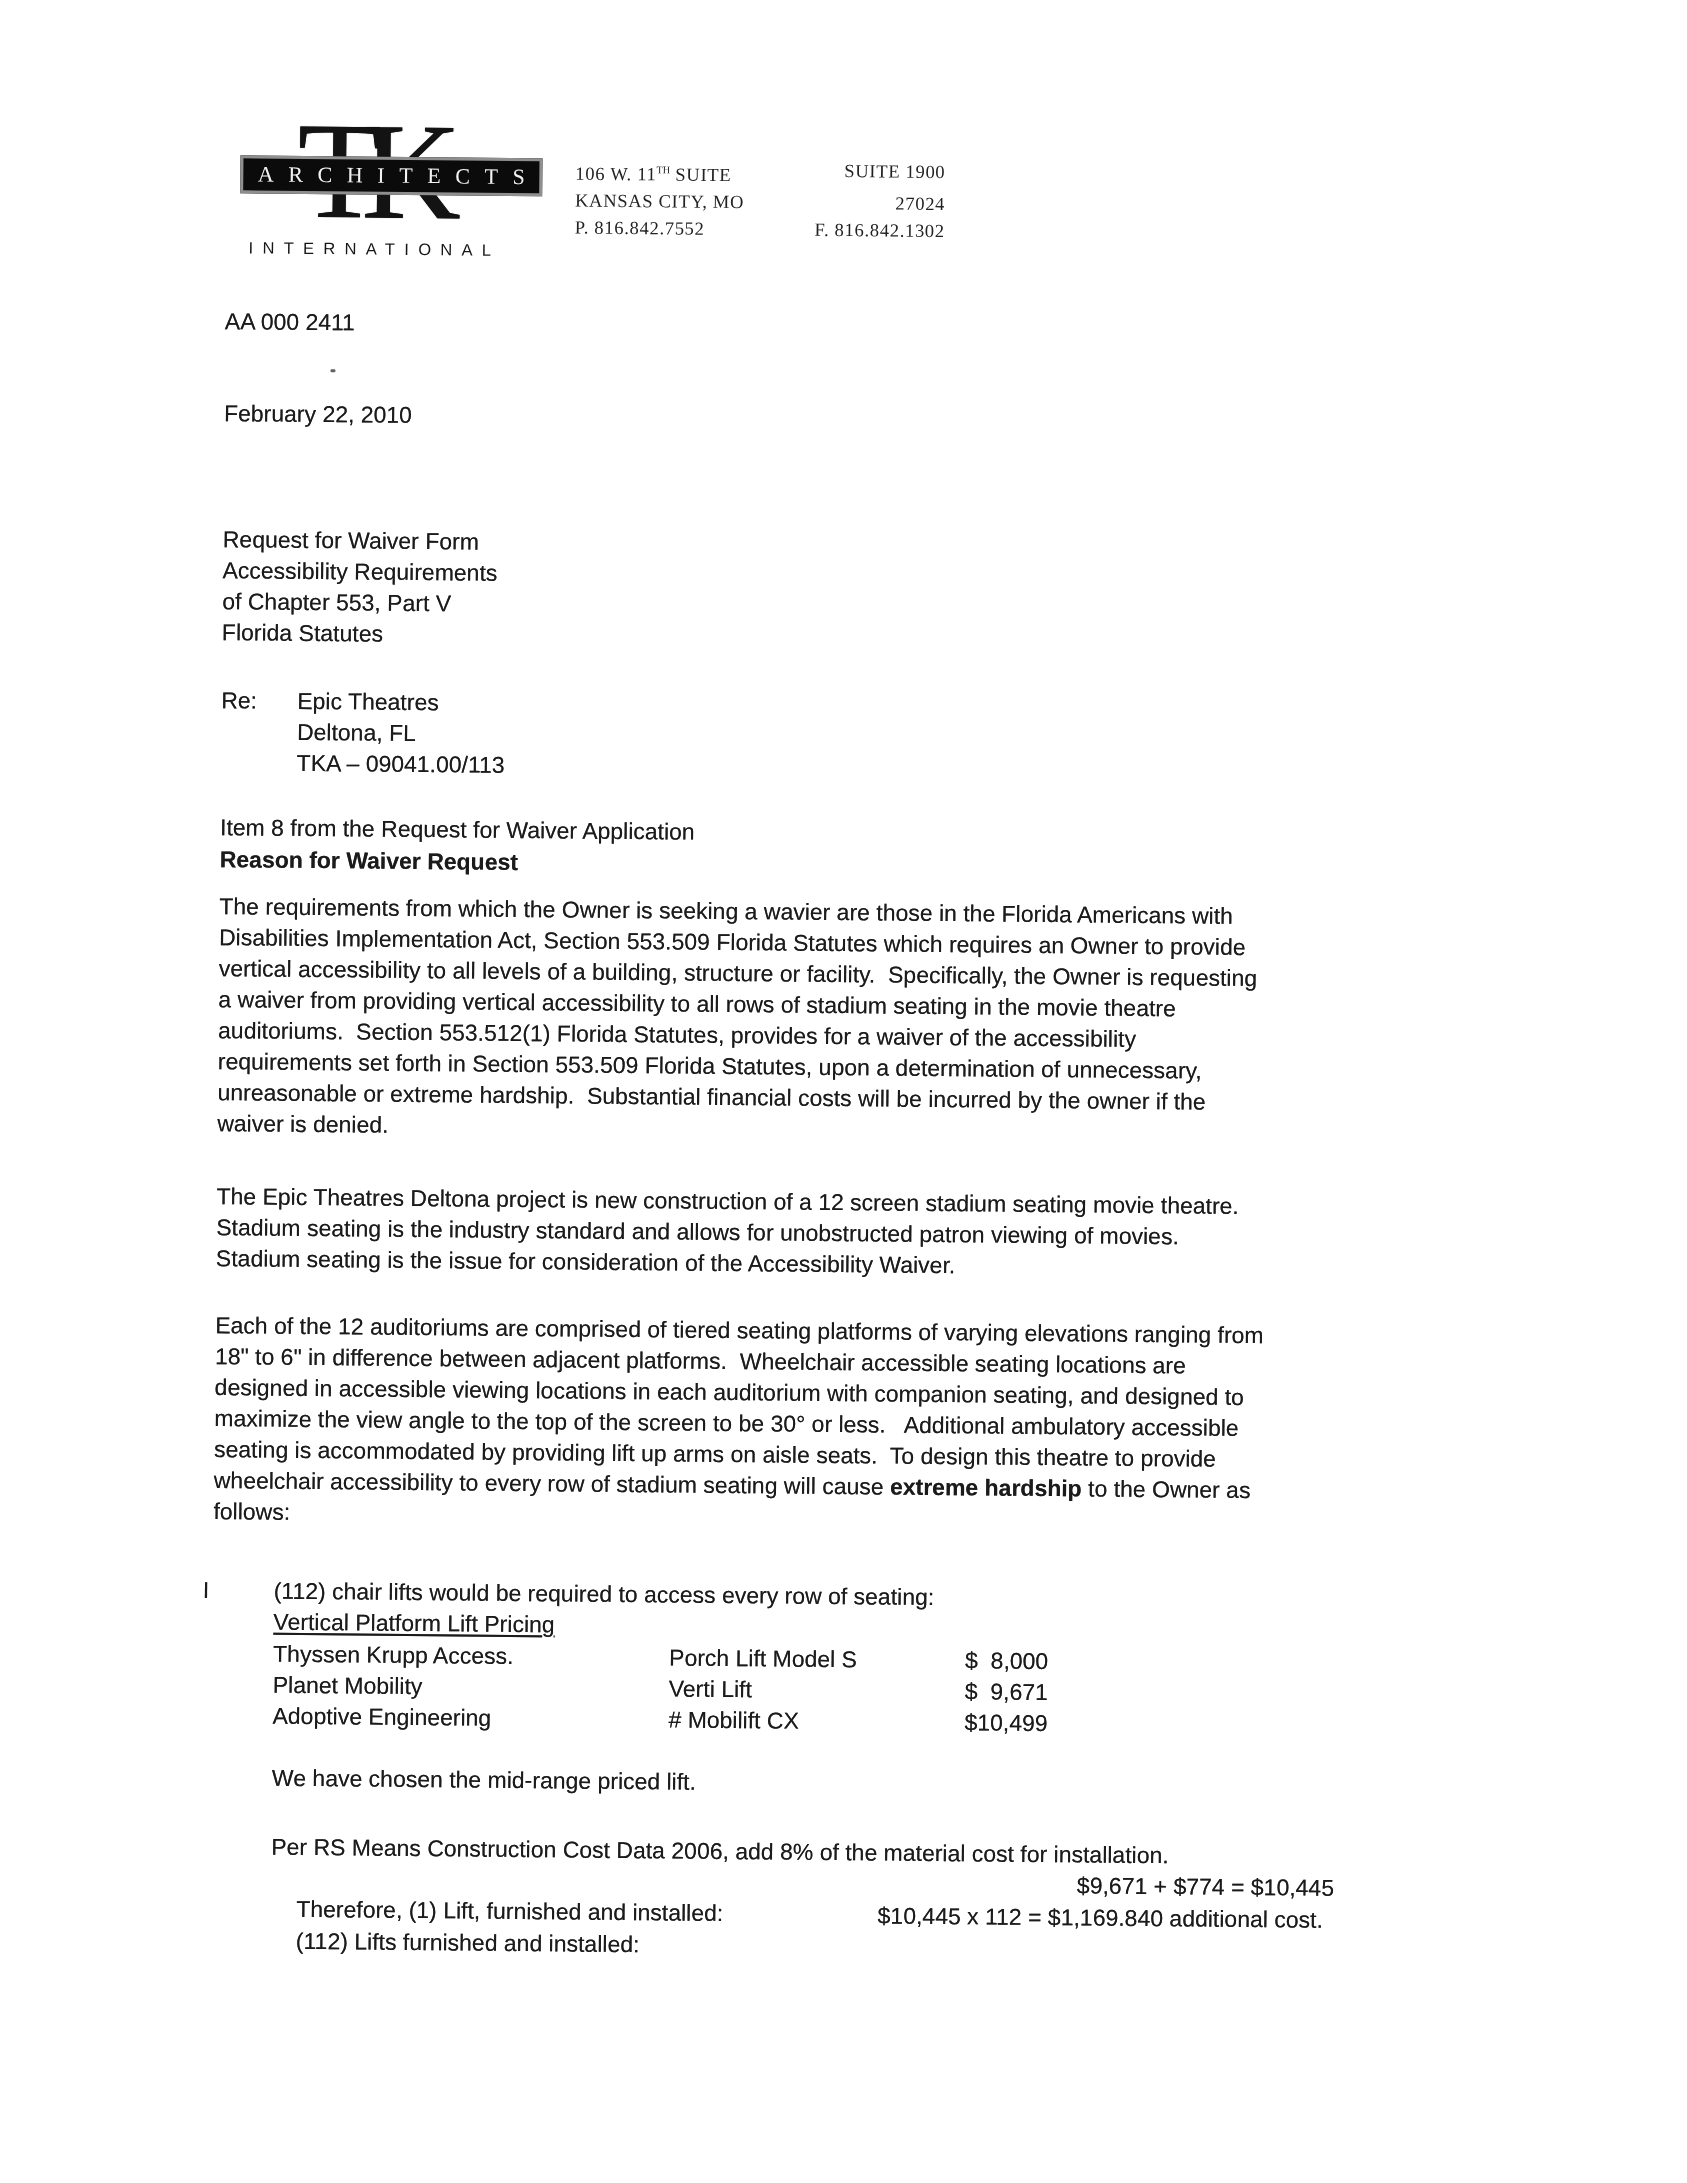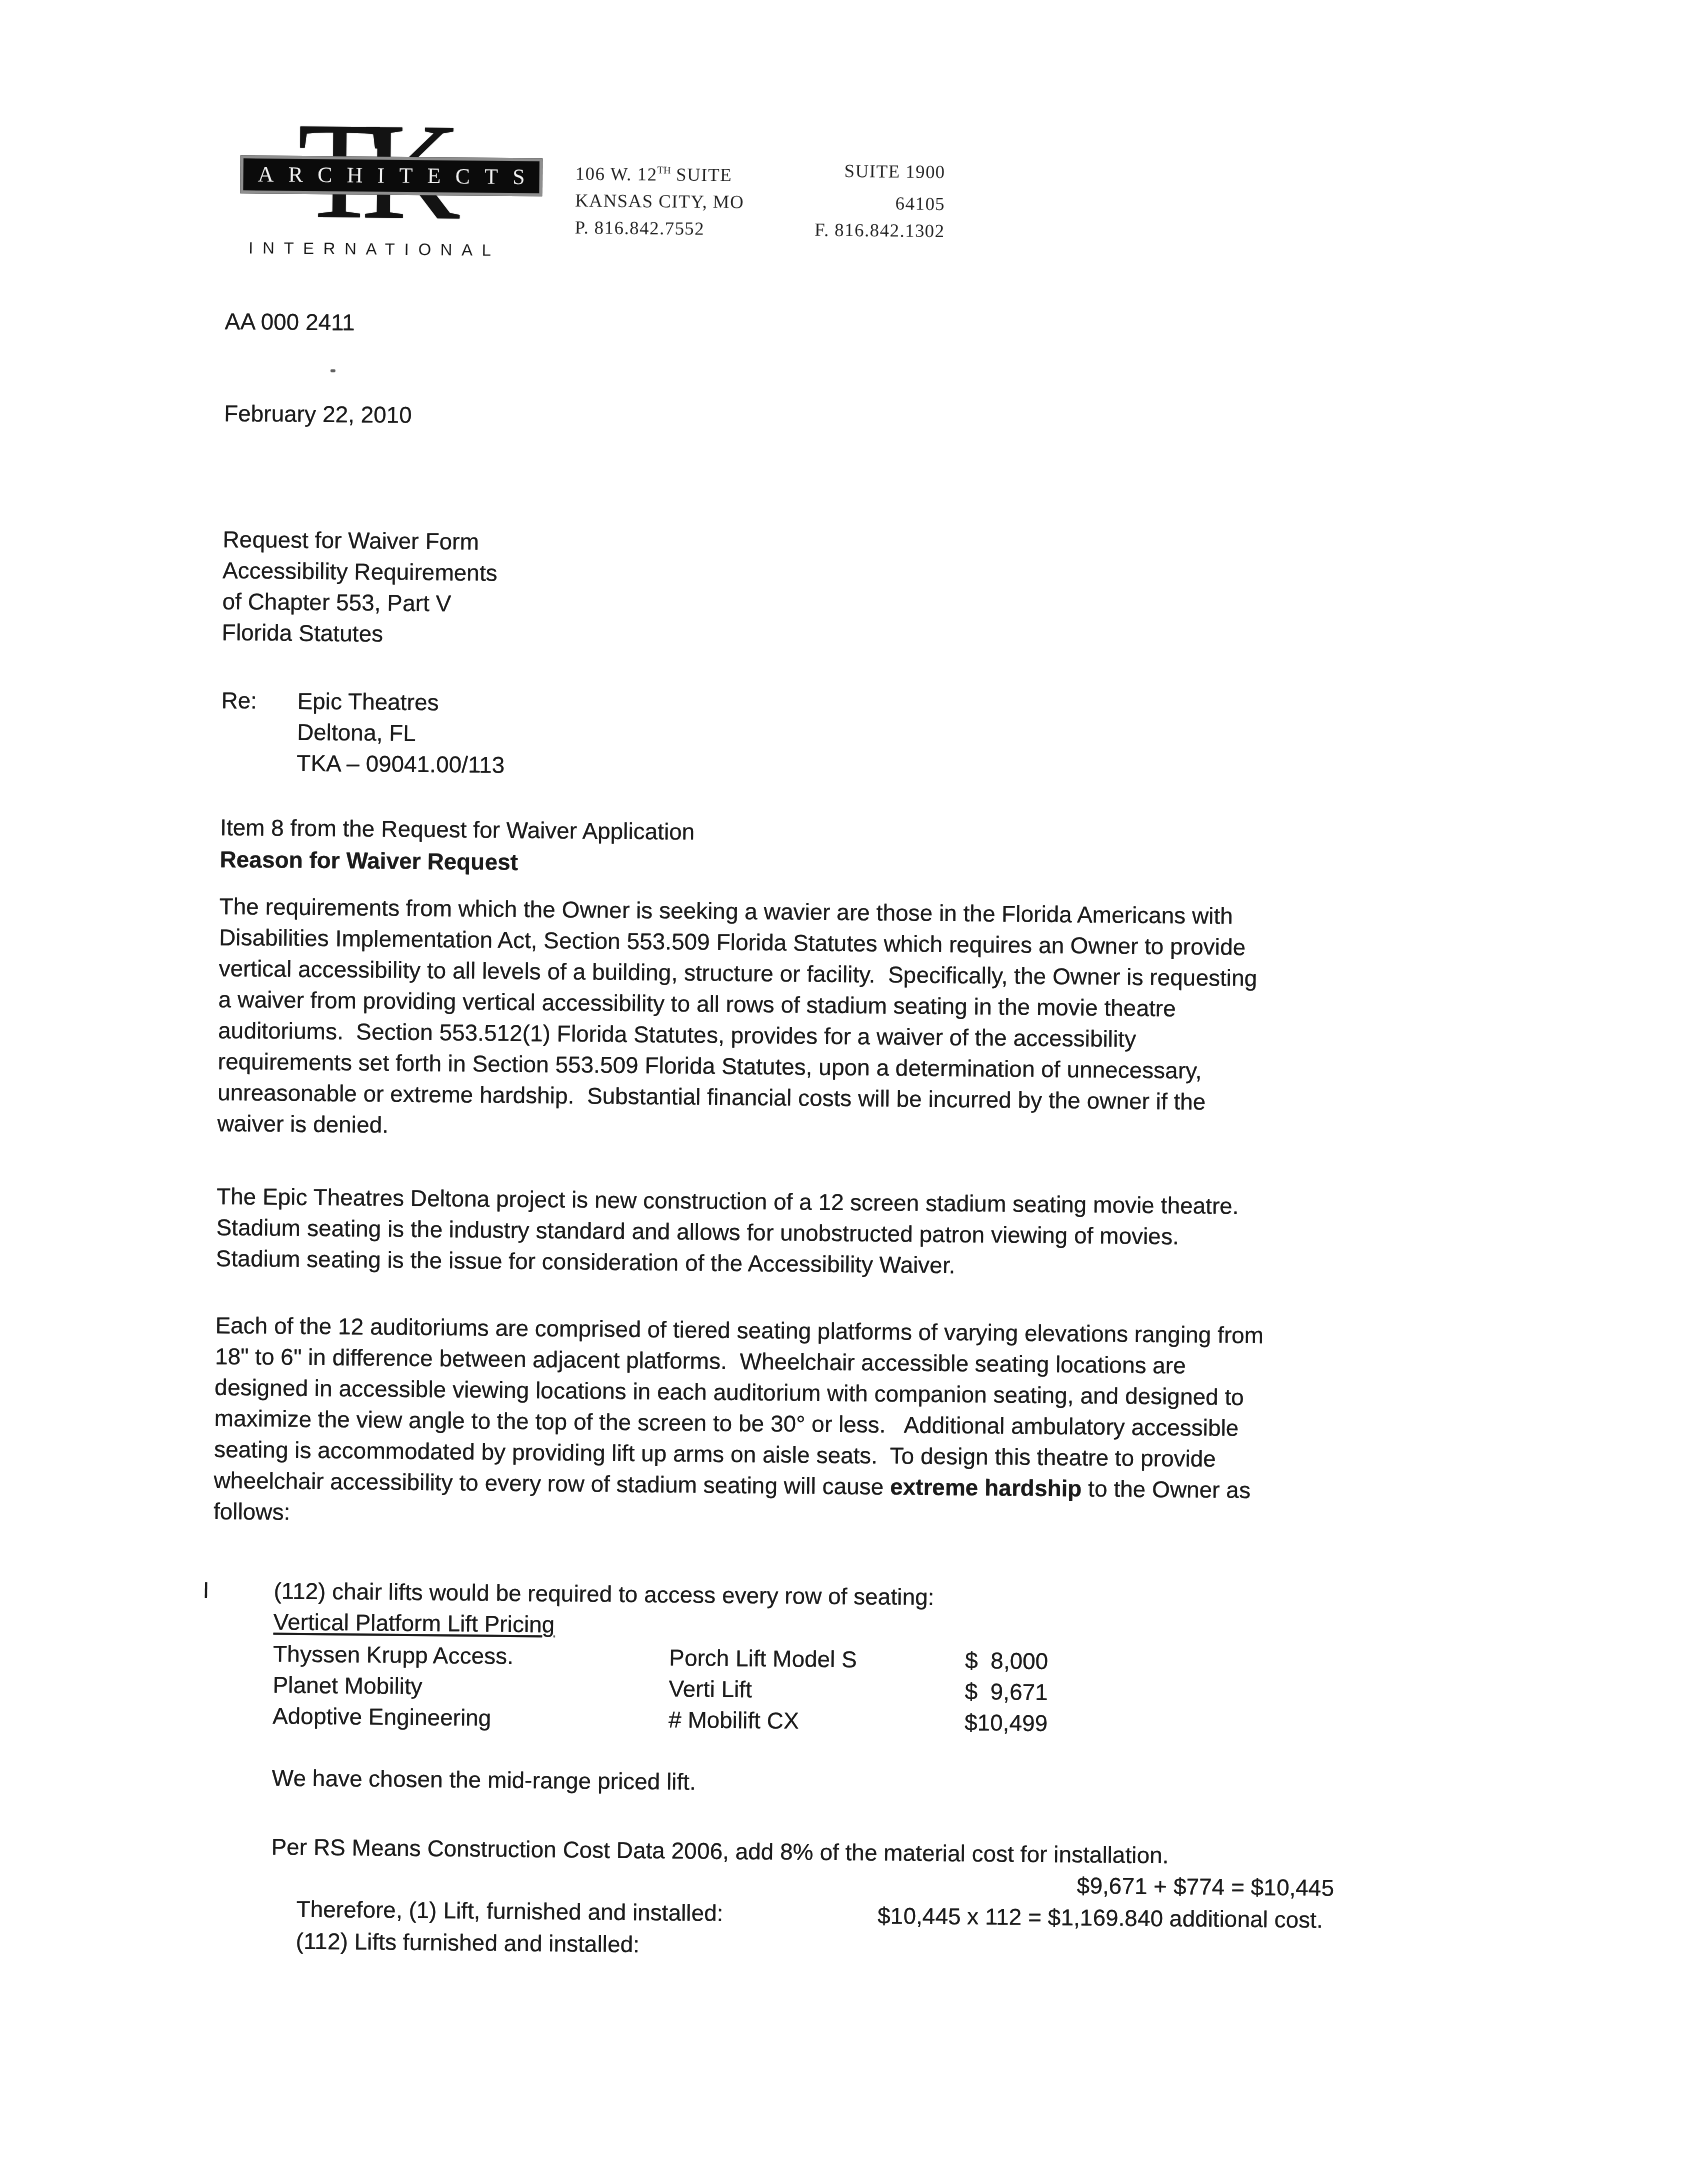--- a/index.html
+++ b/index.html
@@ -80,26 +80,26 @@
 
   <div>
     <div class="abs tk-letters">TK</div>
     <div class="abs banner">
       <span>ARCHITECTS</span>
     </div>
     <div class="abs intl">INTERNATIONAL</div>
 
     <div class="abs address">
       <div class="row">
-        <span><span>106 W. 12</span><sup>TH</sup><span> SUITE</span></span>
+        <span><span>106 W. 11</span><sup>TH</sup><span> SUITE</span></span>
         <span>SUITE 1900</span>
       </div>
       <div class="row">
         <span>KANSAS CITY, MO</span>
-        <span>64105</span>
+        <span>27024</span>
       </div>
       <div class="row">
         <span>P. 816.842.7552</span>
         <span>F. 816.842.1302</span>
       </div>
     </div>
   </div>
 
   <div class="abs txt" style="left:228px;top:304px;">AA 000 2411</div>
   <div class="abs artifact"></div>

